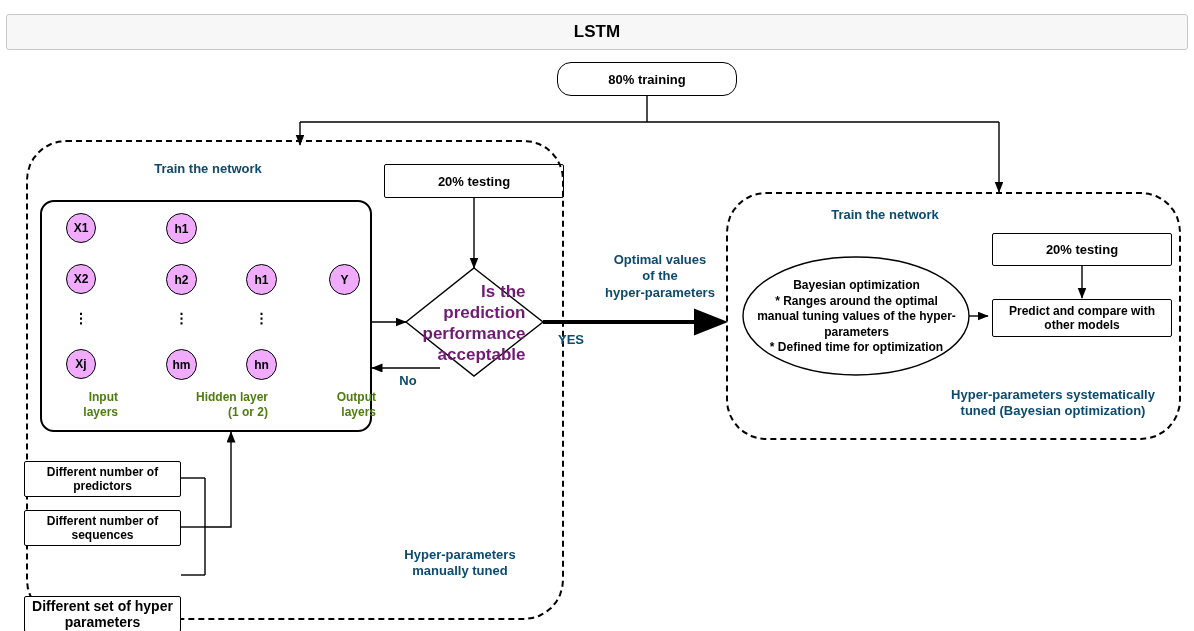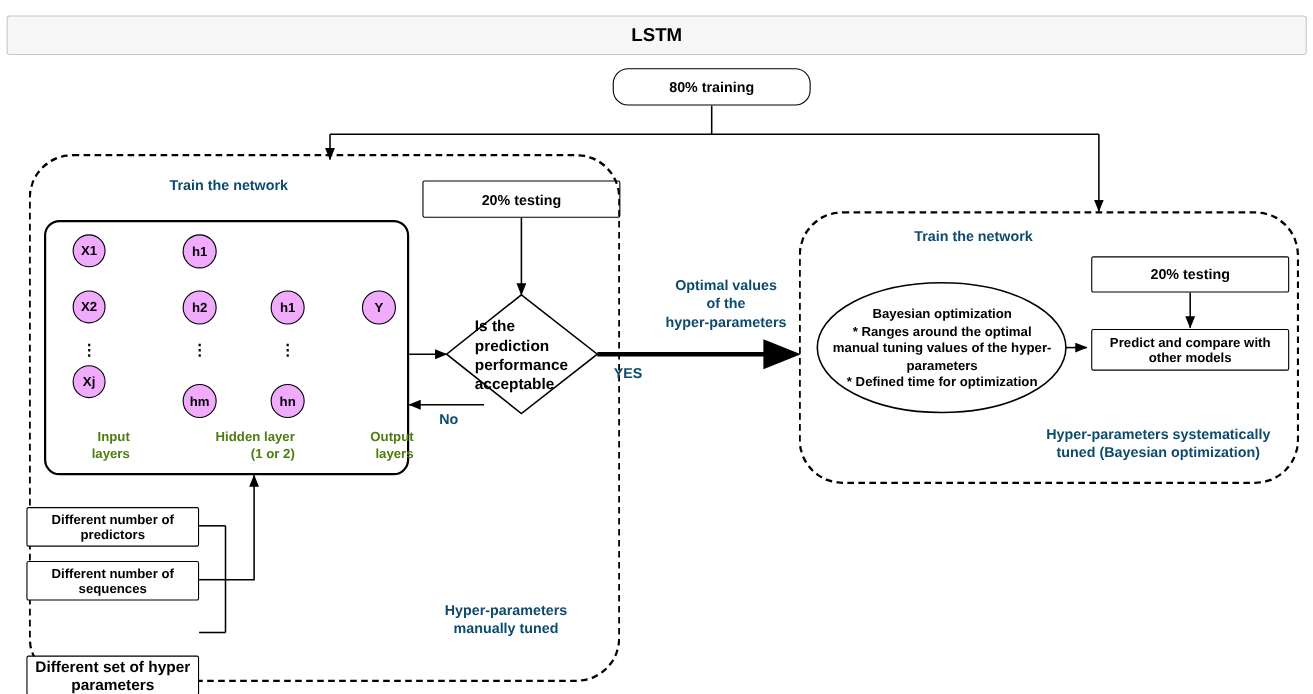--- a/index.html
+++ b/index.html
@@ -87,25 +87,25 @@
     align-items: center;
     justify-content: center;
     font-size: 12px;
     font-weight: bold;
     color: #000;
   }
   .diamond-text {
     display: flex;
     align-items: center;
     justify-content: center;
-    text-align: left;
-    font-size: 14px;
+    text-align: right;
+    font-size: 17px;
     font-weight: bold;
     line-height: 1.25;
-    color: #000000;
+    color: #701a75;
   }
   .ellipse-text {
     display: flex;
     align-items: center;
     justify-content: center;
     text-align: center;
     font-size: 12px;
     font-weight: bold;
     line-height: 1.3;
     color: #000;
@@ -212,21 +212,21 @@
 
   <div class="abs rounded-box" style="left:40px; top:200px; width:332px; height:232px;"></div>
 
   <div class="abs node-circle" style="left:66px; top:213px; width:30px; height:30px;">
     <span>X1</span>
   </div>
   <div class="abs node-circle" style="left:66px; top:264px; width:30px; height:30px;">
     <span>X2</span>
   </div>
   <div class="abs vdots" style="left:66px; top:314px; width:30px;">⋮</div>
-  <div class="abs node-circle" style="left:66px; top:332px; width:30px; height:30px;">
+  <div class="abs node-circle" style="left:66px; top:349px; width:30px; height:30px;">
     <span>Xj</span>
   </div>
 
   <div class="abs node-circle" style="left:166px; top:213px; width:31px; height:31px;">
     <span>h1</span>
   </div>
   <div class="abs node-circle" style="left:166px; top:264px; width:31px; height:31px;">
     <span>h2</span>
   </div>
   <div class="abs vdots" style="left:166px; top:314px; width:31px;">⋮</div>

